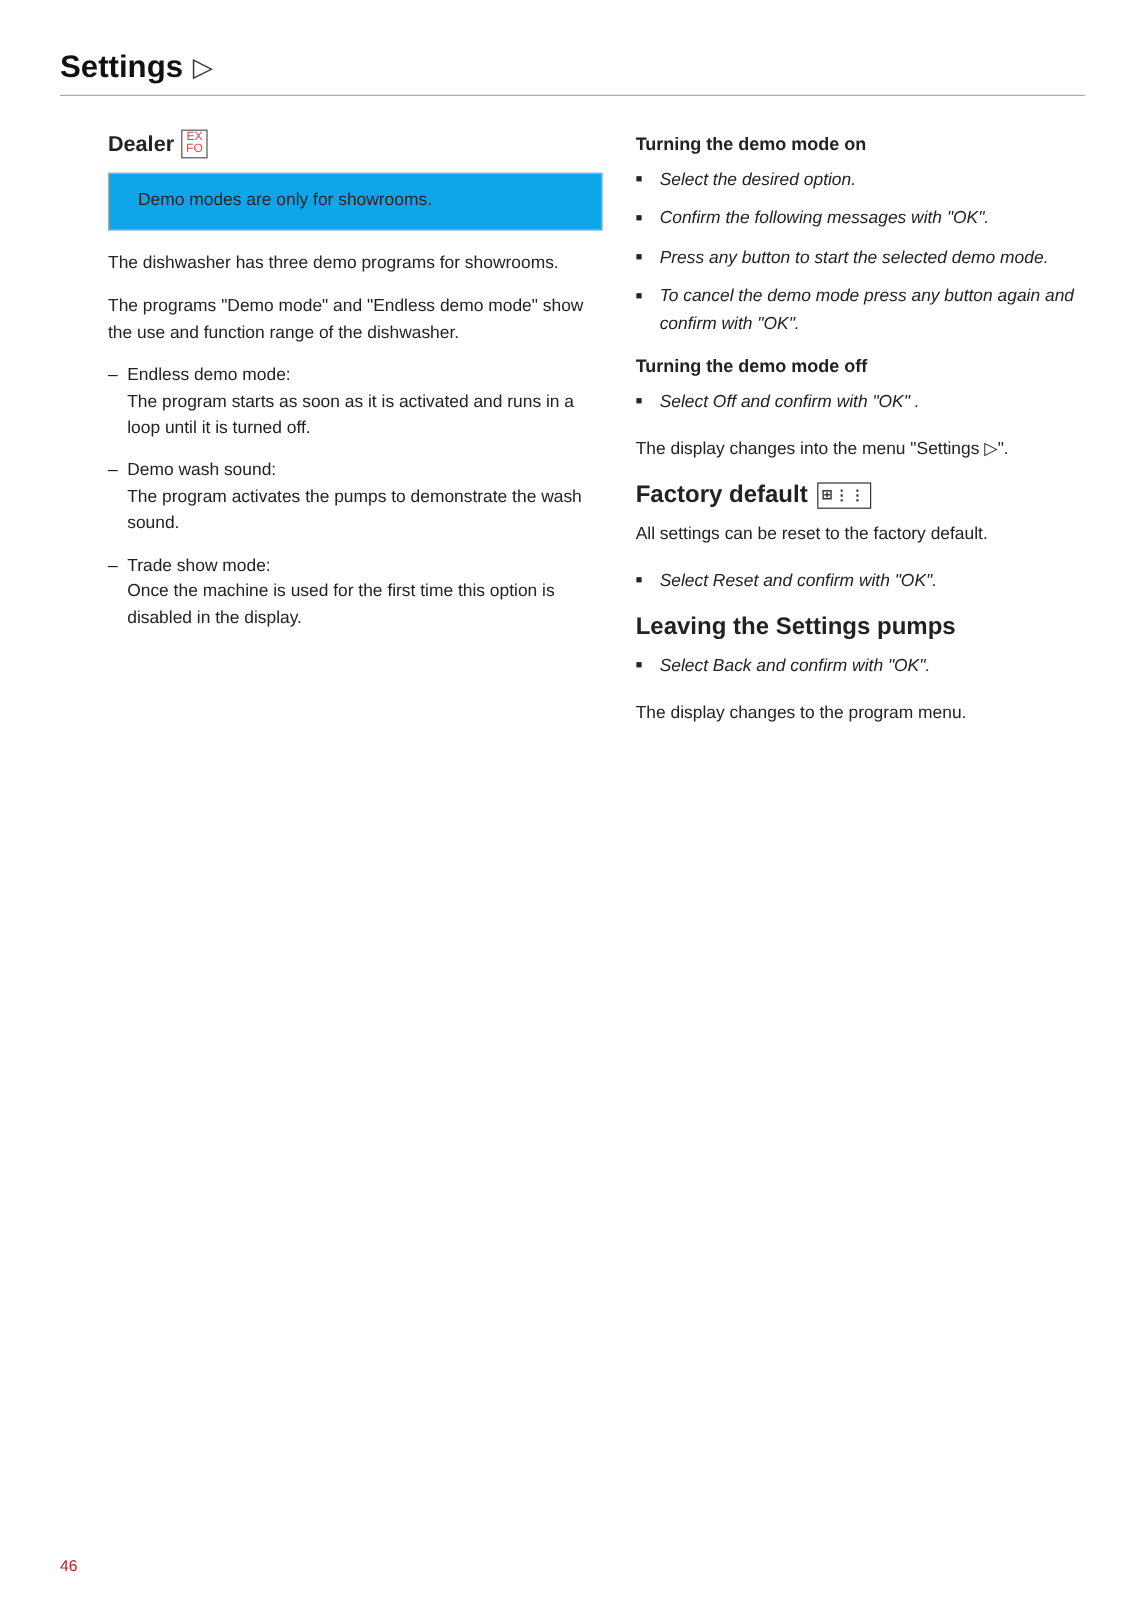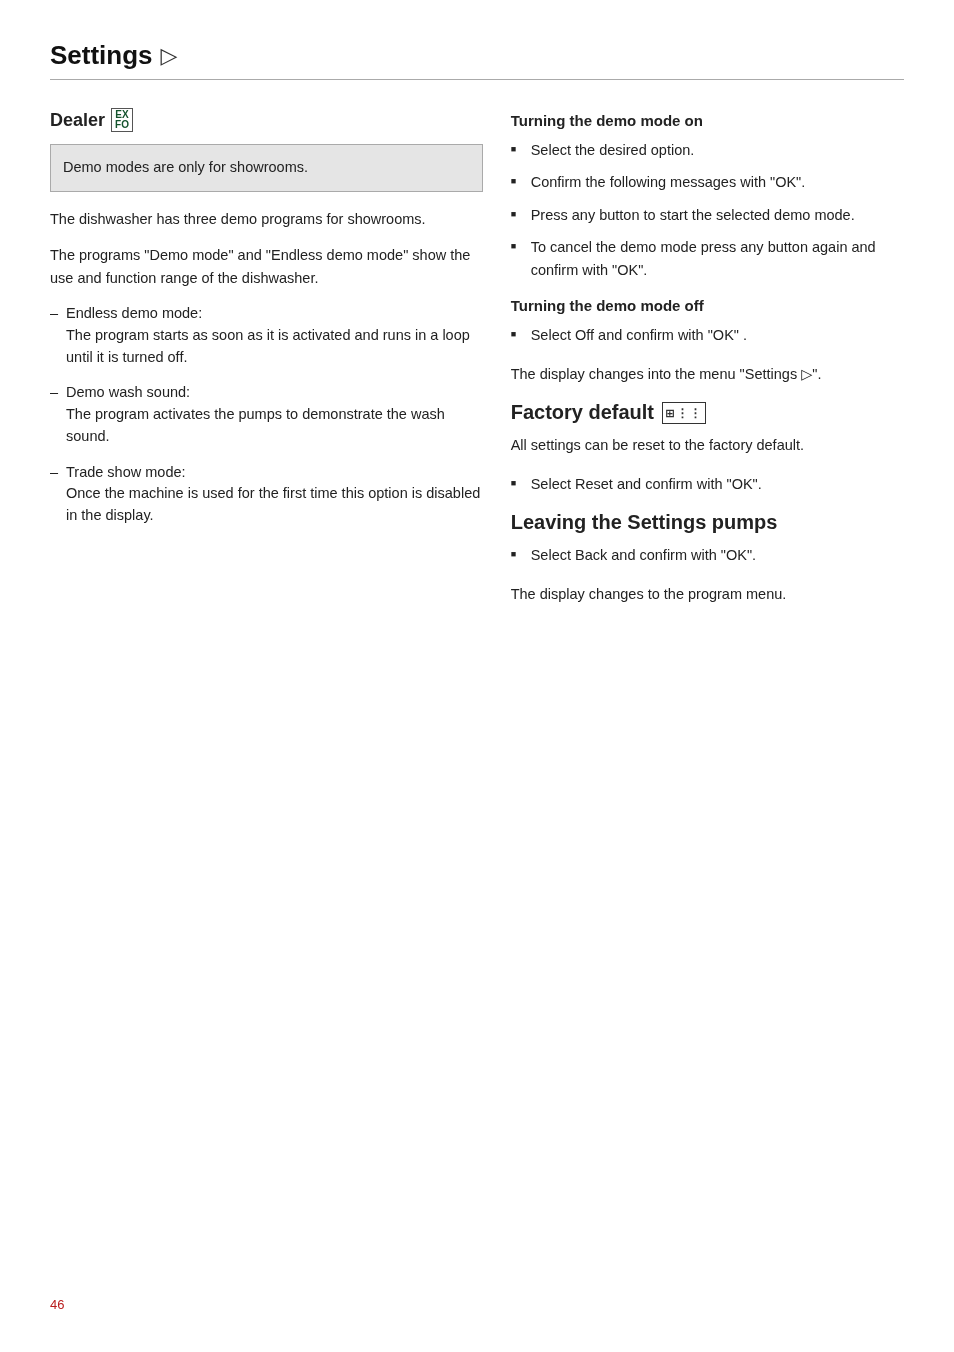--- a/index.html
+++ b/index.html
@@ -32,20 +32,21 @@
     .header-rule {
       border: none;
       border-top: 1.5px solid #aaa;
       margin-bottom: 28px;
     }
 
     
     .two-col {
       display: flex;
       gap: 28px;
+      margin-left: 40px;
     }
     .col-left {
       flex: 1.1;
     }
     .col-right {
       flex: 1;
     }
 
     
     .dealer-heading {
@@ -54,33 +55,33 @@
       gap: 6px;
       font-size: 18px;
       font-weight: bold;
       margin-bottom: 12px;
     }
     .dealer-icon {
       font-size: 13px;
       line-height: 1;
       border: 1px solid #555;
       padding: 1px 3px;
-      font-weight: bold;
-      color: #14532d;
+      font-weight: normal;
+      color: #ef4444;
       display: inline-flex;
       flex-direction: column;
       align-items: center;
     }
     .dealer-icon span { display: block; font-size: 10px; }
 
     .notice-box {
       border: 1.5px solid #aaa;
-      padding: 12px 12px;
+      padding: 12px 24px;
       margin-bottom: 16px;
-      background: #e5e5e5;
+      background: #0ea5e9;
     }
     .notice-box p {
       font-size: 14.5px;
       line-height: 1.5;
     }
 
     .body-text {
       font-size: 14.5px;
       line-height: 1.55;
       margin-bottom: 14px;
@@ -116,20 +117,21 @@
       font-size: 15px;
       font-weight: bold;
       margin-bottom: 10px;
       margin-top: 4px;
     }
 
     .bullet-list {
       list-style: none;
       padding: 0;
       margin-bottom: 16px;
+      font-style: italic;
     }
     .bullet-list li {
       font-size: 14.5px;
       line-height: 1.55;
       padding-left: 20px;
       position: relative;
       margin-bottom: 10px;
     }
     .bullet-list li::before {
       content: "■";

